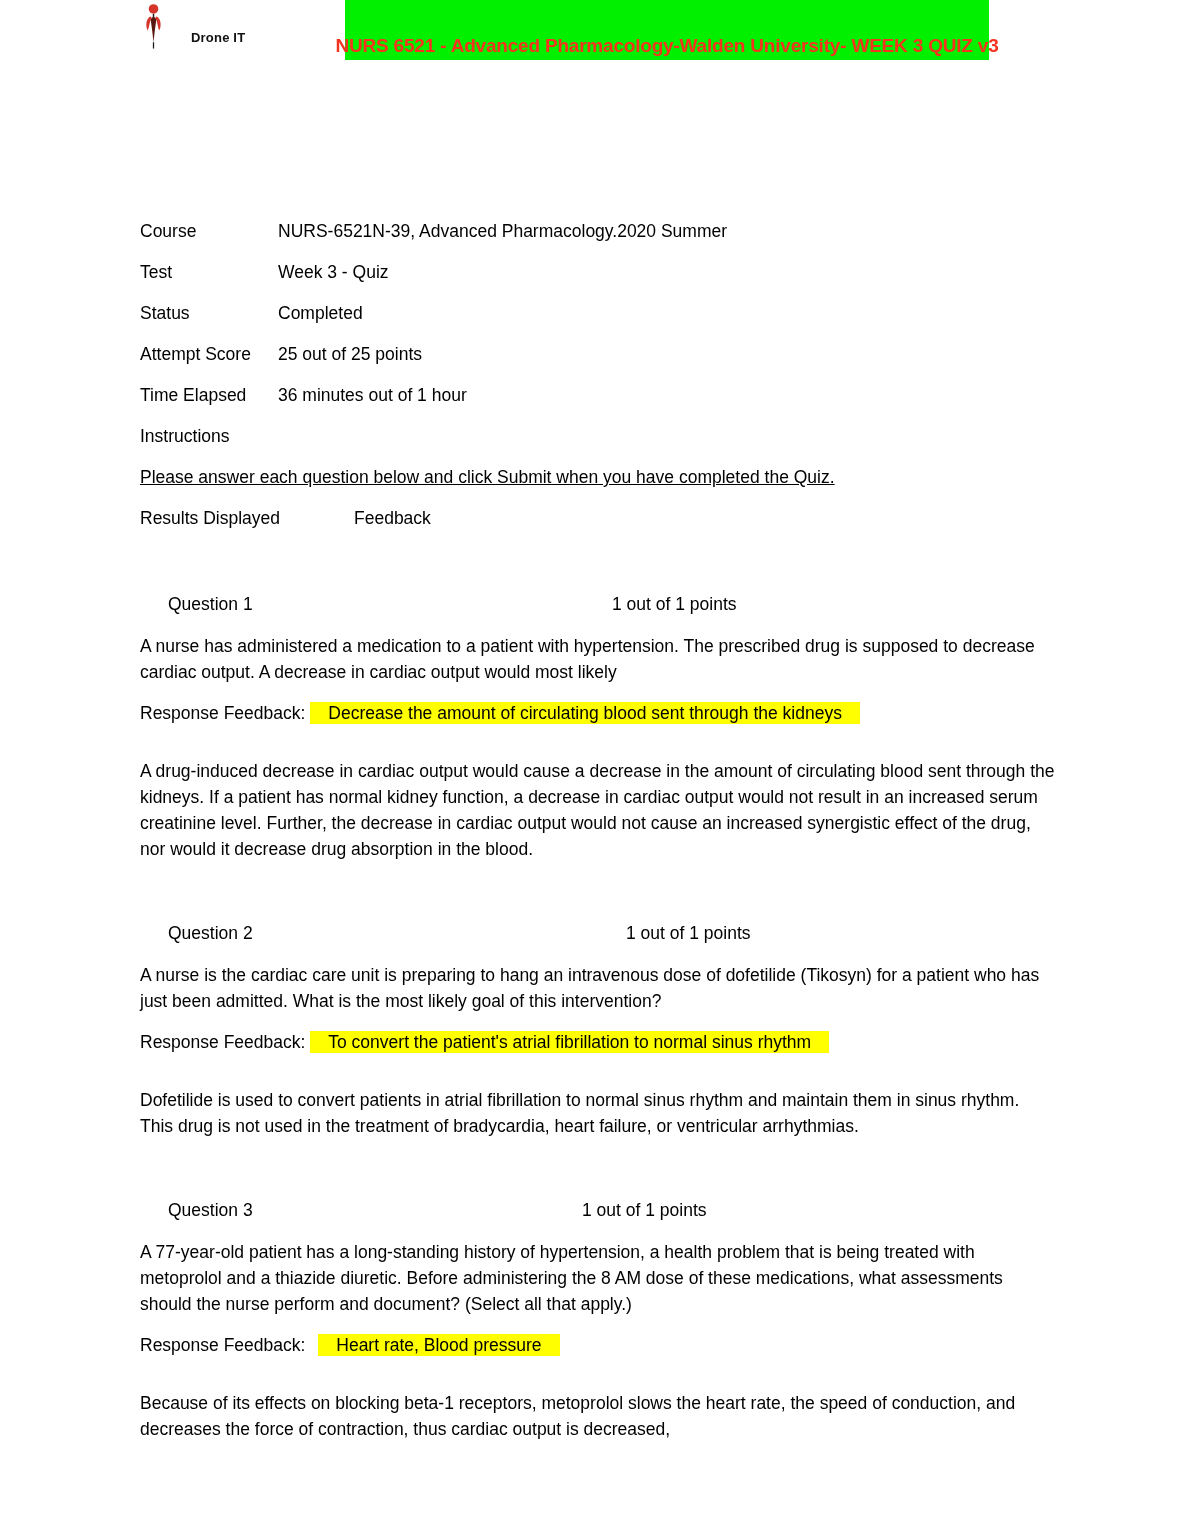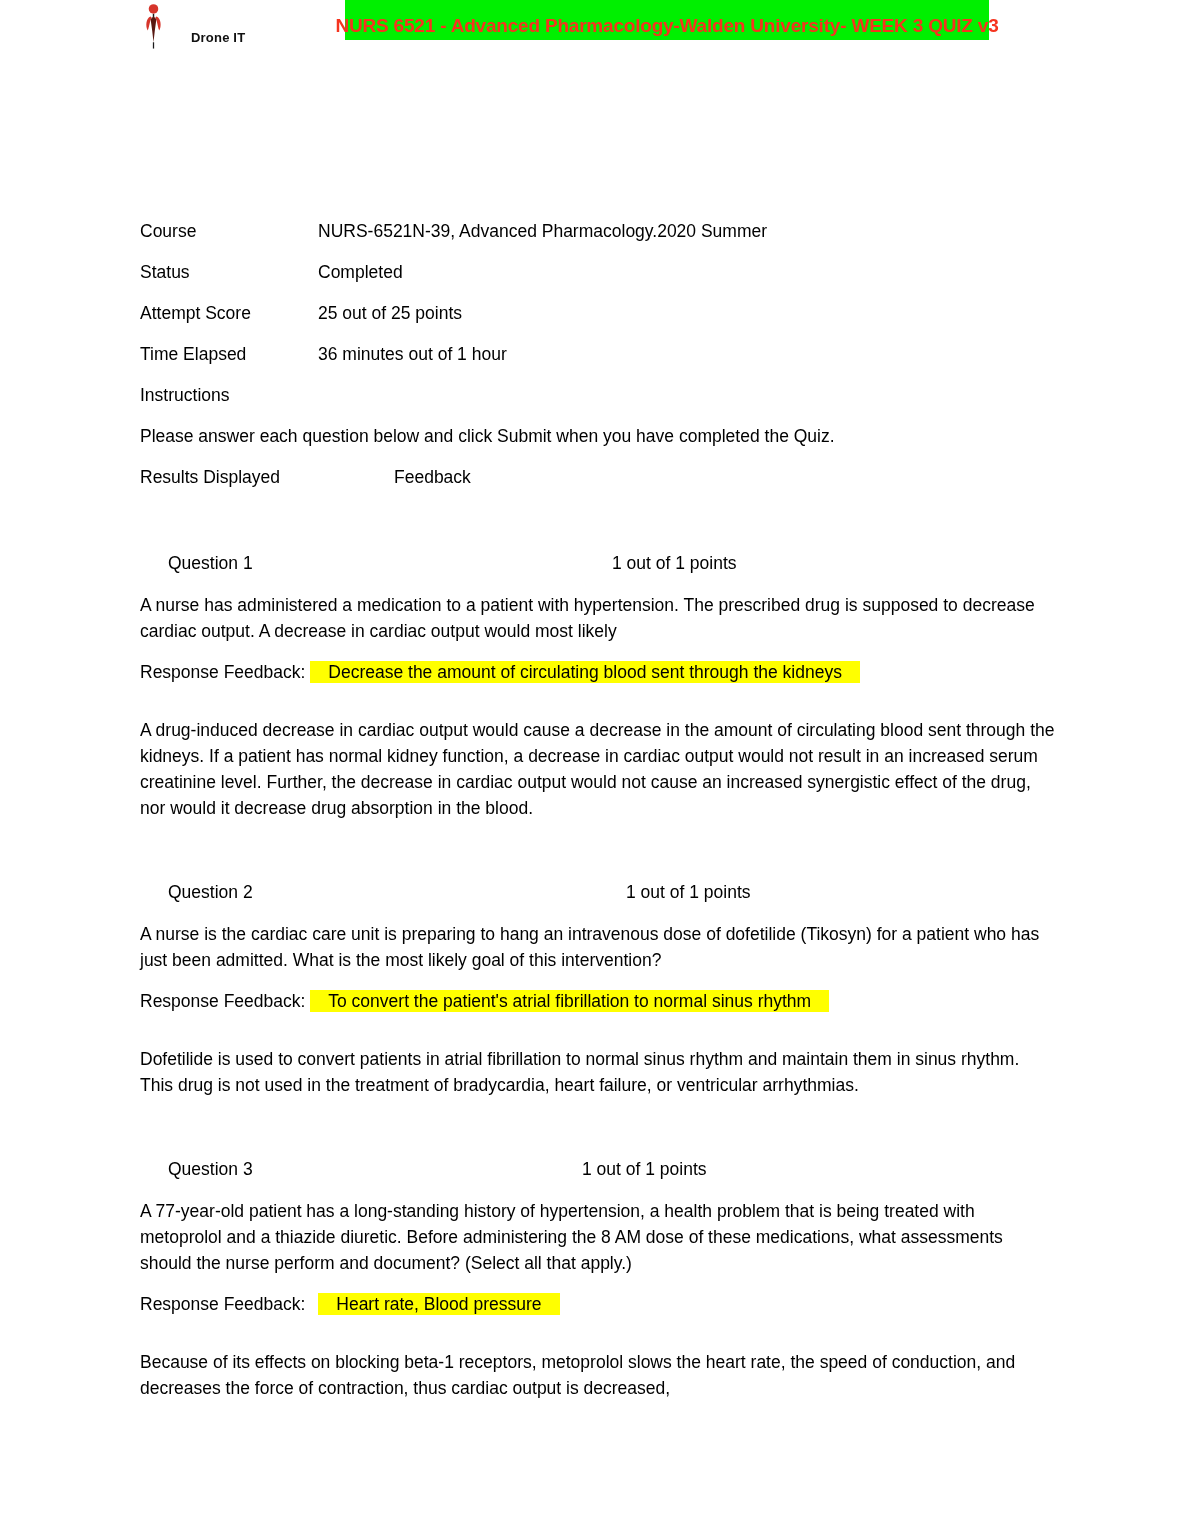--- a/index.html
+++ b/index.html
@@ -15,35 +15,35 @@
   .logo{
     position:absolute;left:140px;top:3px;
     display:flex;align-items:flex-end;gap:24px;justify-content:space-between;
   }
   .logo svg{display:block;width:27px;height:47px;}
   .logo-text{
     font-size:13px;font-weight:bold;letter-spacing:.2px;
     padding-bottom:5px;color:#111;
   }
   .banner{
-    position:absolute;left:345px;top:0;width:644px;height:40px;
+    position:absolute;left:345px;top:0;width:644px;height:60px;
     display:flex;align-items:flex-end;justify-content:center;
     font-weight:bold;font-size:19px;letter-spacing:-0.2px;
     white-space:nowrap;padding-bottom:3px;box-sizing:border-box;
   }
   
   .content{
     position:absolute;left:140px;top:218px;width:915px;
     font-size:17.5px;line-height:26px;
   }
-  .srow{display:flex;margin-bottom:15px;gap:40px;}
+  .srow{display:flex;margin-bottom:15px;}
   .slabel{flex:0 0 138px;}
   .svalue{flex:1;}
   .instructions-label{margin-bottom:15px;}
-  .instructions-text{margin:12px 0 15px 0;}
+  .instructions-text{margin:12px 0 15px 0;text-decoration:underline;}
   .srow.results .slabel{flex:0 0 214px;}
   
   .question{margin-top:58px;}
   .question.first{margin-top:60px;}
   .q-header{position:relative;height:26px;margin-left:28px;}
   .q-points{position:absolute;top:0;}
   .question:nth-of-type(1) .q-points{left:444px;}
   .question:nth-of-type(2) .q-points{left:458px;}
   .question:nth-of-type(3) .q-points{left:414px;}
   .q-text{margin:16px 0 0 0;}
@@ -68,20 +68,24 @@
     <span class="logo-text">Drone IT</span>
   </div>
 
   <div class="banner" style="background-color: rgb(0, 240, 0); color: rgb(245, 52, 31);">NURS 6521 - Advanced Pharmacology-Walden University- WEEK 3 QUIZ v3</div>
 
   <div class="content">
 
     <div class="srow">
       <span class="slabel">Course</span>
       <span class="svalue">NURS-6521N-39, Advanced Pharmacology.2020 Summer</span>
+    </div>
+    <div class="srow">
+      <span class="slabel">Test</span>
+      <span class="svalue">Week 3 - Quiz</span>
     </div>
     <div class="srow">
       <span class="slabel">Status</span>
       <span class="svalue">Completed</span>
     </div>
     <div class="srow">
       <span class="slabel">Attempt Score</span>
       <span class="svalue">25 out of 25 points</span>
     </div>
     <div class="srow">

